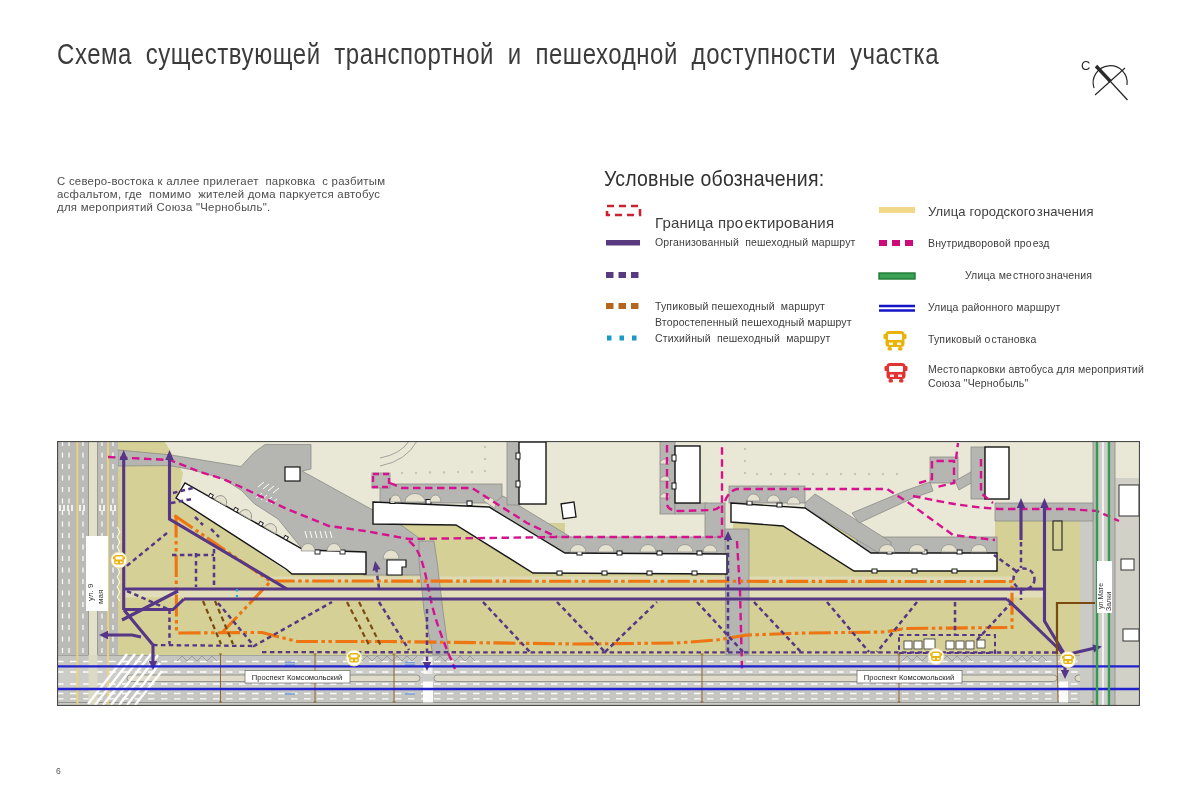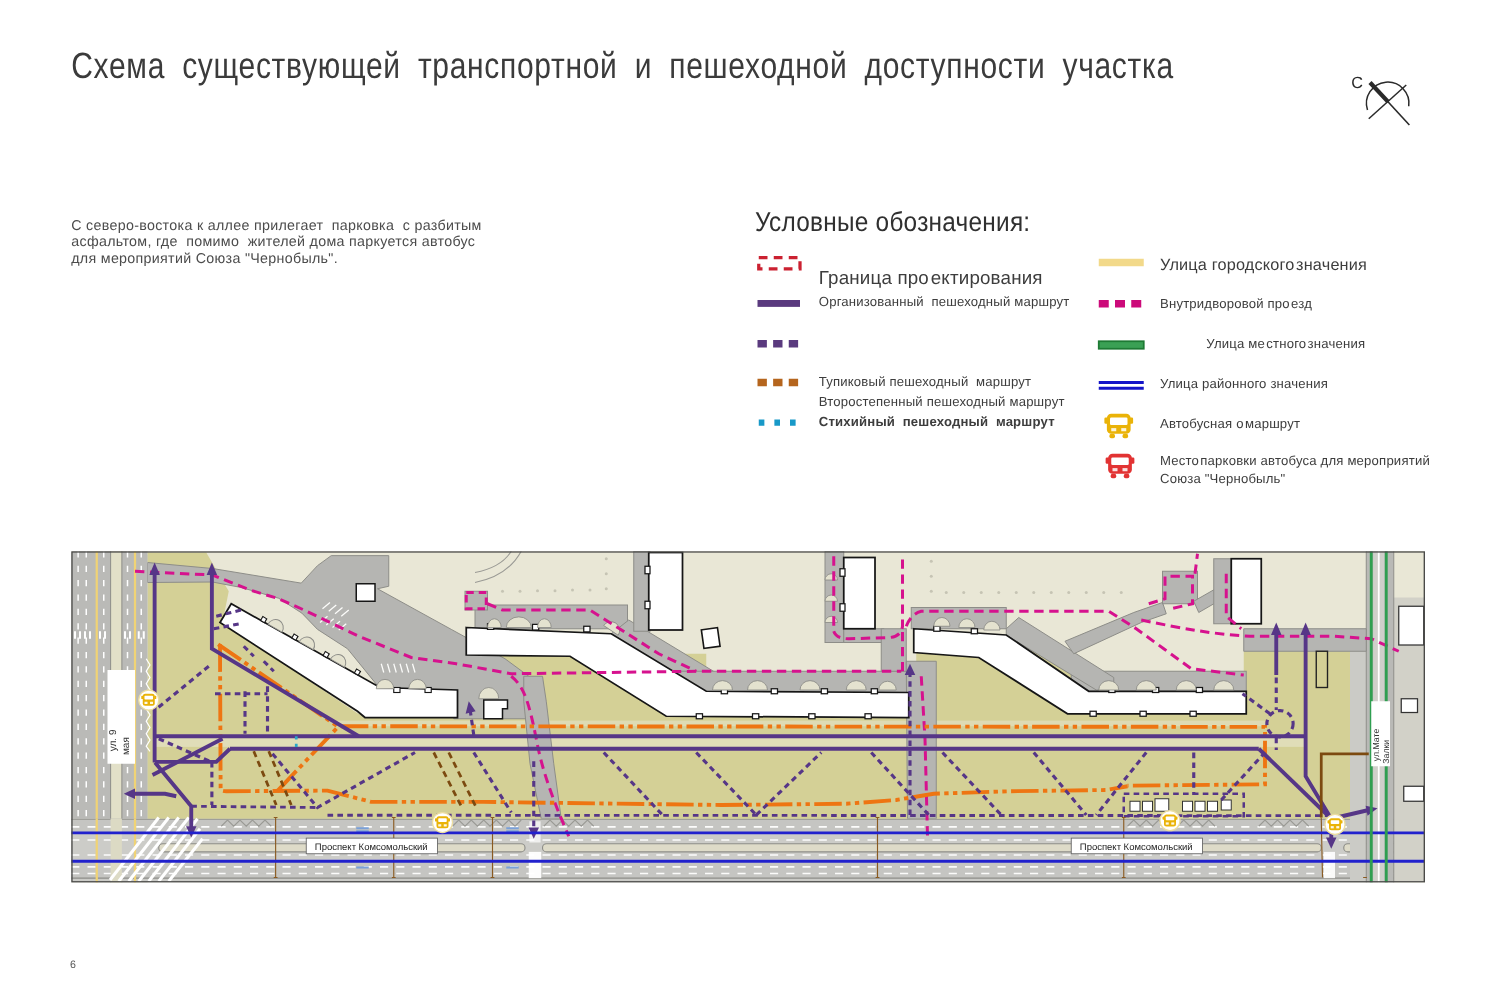--- a/index.html
+++ b/index.html
@@ -34,21 +34,21 @@
   <line x1="2" y1="75" x2="38" y2="75" stroke="#5a3a7e" stroke-width="6" stroke-dasharray="7.5 5"></line>
 
   <line x1="2" y1="106" x2="38" y2="106" stroke="#b5651d" stroke-width="6" stroke-dasharray="7.5 5"></line>
 
   <line x1="3" y1="138" x2="38" y2="138" stroke="#1899c8" stroke-width="5" stroke-dasharray="4.5 8"></line>
 </svg>
 <div class="abs" style="left:655px;top:204px;font-size:15px;color:#3d3d3d;letter-spacing:0.15px;margin-top:10px;">Граница про ектирования</div>
 <div class="abs" style="left:655px;top:236px;font-size:10.5px;color:#3d3d3d;letter-spacing:0.15px;">Организованный&nbsp; пешеходный маршрут</div>
 <div class="abs" style="left:655px;top:268px;font-size:10.5px;color:#3d3d3d;letter-spacing:0.15px;margin-top:48px;">Второстепенный пешеходный маршрут</div>
 <div class="abs" style="left:655px;top:300px;font-size:10.5px;color:#3d3d3d;letter-spacing:0.15px;">Тупиковый пешеходный&nbsp; маршрут</div>
-<div class="abs" style="left:655px;top:332px;font-size:10.5px;color:#3d3d3d;letter-spacing:0.15px;font-weight:bold;">Стихийный&nbsp; пешеходный&nbsp; маршрут</div>
+<div class="abs" style="left:655px;top:332px;font-size:10.5px;color:#3d3d3d;letter-spacing:0.15px;">Стихийный&nbsp; пешеходный&nbsp; маршрут</div>
 
 <svg class="abs" style="left:877px;top:200px;" width="45" height="190" viewBox="0 0 45 190">
 
   <rect x="2" y="7" width="36" height="6" fill="#f2d98a"></rect>
 
   <line x1="2" y1="43" x2="40" y2="43" stroke="#cc0a7a" stroke-width="6" stroke-dasharray="8 5"></line>
 
   <rect x="2" y="73" width="36" height="6" fill="#3aa054" stroke="#1e7a34" stroke-width="1.4"></rect>
 
   <g>
@@ -74,22 +74,22 @@
   <rect x="20" y="6" width="3.5" height="5" rx="1" fill="#e23333"></rect>
   <rect x="5" y="6" width="14" height="6" rx="1" fill="#ffffff"></rect>
   <rect x="6" y="14.5" width="4" height="2.5" fill="#fff" opacity="0.85"></rect>
   <rect x="14" y="14.5" width="4" height="2.5" fill="#fff" opacity="0.85"></rect>
   <rect x="4.5" y="19" width="4.5" height="3.5" rx="1.5" fill="#e23333"></rect>
   <rect x="15" y="19" width="4.5" height="3.5" rx="1.5" fill="#e23333"></rect>
 </svg>
 <div class="abs" style="left:928px;top:204px;font-size:13px;color:#3d3d3d;letter-spacing:0.15px;">Улица городского значения</div>
 <div class="abs" style="left:928px;top:237px;font-size:10.5px;color:#3d3d3d;letter-spacing:0.15px;">Внутридворовой про езд</div>
 <div class="abs" style="left:928px;top:269px;font-size:10.5px;color:#3d3d3d;letter-spacing:0.15px;margin-left:37px;">Улица ме стного значения</div>
-<div class="abs" style="left:928px;top:301px;font-size:10.5px;color:#3d3d3d;letter-spacing:0.15px;">Улица районного значения</div>
-<div class="abs" style="left:928px;top:333px;font-size:10.5px;color:#3d3d3d;letter-spacing:0.15px;">Автобусная о маршрут</div>
+<div class="abs" style="left:928px;top:301px;font-size:10.5px;color:#3d3d3d;letter-spacing:0.15px;">Улица районного маршрут</div>
+<div class="abs" style="left:928px;top:333px;font-size:10.5px;color:#3d3d3d;letter-spacing:0.15px;">Тупиковый о становка</div>
 <div class="abs" style="left:928px;top:363px;font-size:10.5px;color:#3d3d3d;letter-spacing:0.15px;line-height:13.5px;">Место парковки автобуса для мероприятий<br>Союза "Чернобыль"</div>
 
 <svg id="map" class="abs" style="left:57px;top:441px;" width="1083" height="265" viewBox="0 0 1083 265">
 
 <rect x="0" y="0" width="1083" height="265" fill="#e9e7d6"></rect>
 
 <g fill="#c6c4b4">
   <circle cx="688" cy="8" r="1.2"></circle>
       <circle cx="688" cy="20" r="1.2"></circle>
       <circle cx="688" cy="32" r="1.2"></circle>

